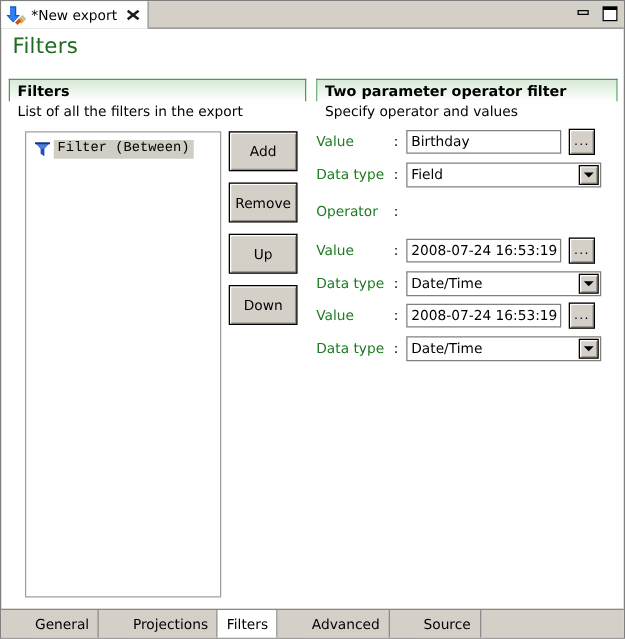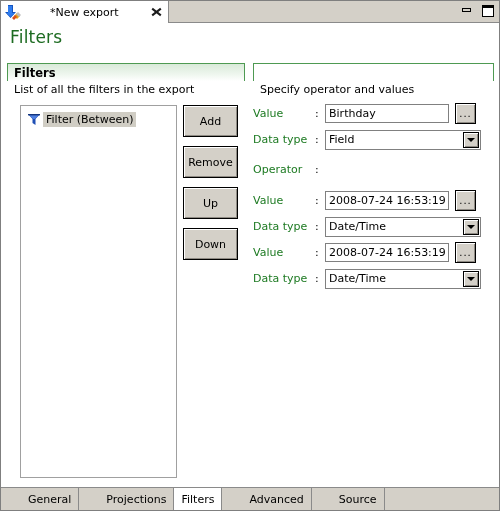--- a/index.html
+++ b/index.html
@@ -30,21 +30,20 @@
     box-sizing: border-box;
   }
   .edtab {
     position: absolute; left: 0; top: 0;
     height: 22px;
     display: flex; align-items: center;
     padding: 0 6px 0 4px;
     background: #ffffff;
     border-right: 1px solid #8a8a8a;
     box-sizing: border-box;
-    gap: 25px;
   }
   .edtab-icon {
     width: 16px; height: 16px;
     position: relative;
     margin-right: 4px;
     flex: 0 0 auto;
   }
   .edtab-label {
     font-size: 11px;
     color: #000;
@@ -137,20 +136,21 @@
     width: 157px; height: 373px;
     background: #ffffff;
     border: 1px solid #a0a0a0;
     box-sizing: border-box;
     overflow: hidden;
   }
   .tree-item {
     position: absolute; left: 6px; top: 5px;
     display: flex; align-items: center;
     height: 16px;
+    font-family: Liberation Mono, monospace;
   }
   .tree-item-label {
     background: #d0cdc4;
     font-size: 11px;
     padding: 1px 3px 1px 3px;
     line-height: 13px;
     white-space: nowrap;
   }
   .funnel {
     width: 14px; height: 14px; position: relative; margin-right: 2px;
@@ -331,20 +331,23 @@
       <div class="btn">Remove</div>
       <div class="btn">Up</div>
       <div class="btn">Down</div>
     </div>
   </div>
 
   <div class="group" id="group-right">
     <div class="group-top"></div>
     <div class="group-lstub"></div>
     <div class="group-rstub"></div>
+    <div class="group-head">
+      <span class="group-head-text">Two parameter operator filter</span>
+    </div>
     <div class="group-sub">Specify operator and values</div>
 
     <div class="form">
 
       <div class="row">
         <span class="lbl">Value</span>
         <span class="colon">:</span>
         <span class="txtfield w-narrow">Birthday</span>
         <span class="dots-btn">...</span>
       </div>

